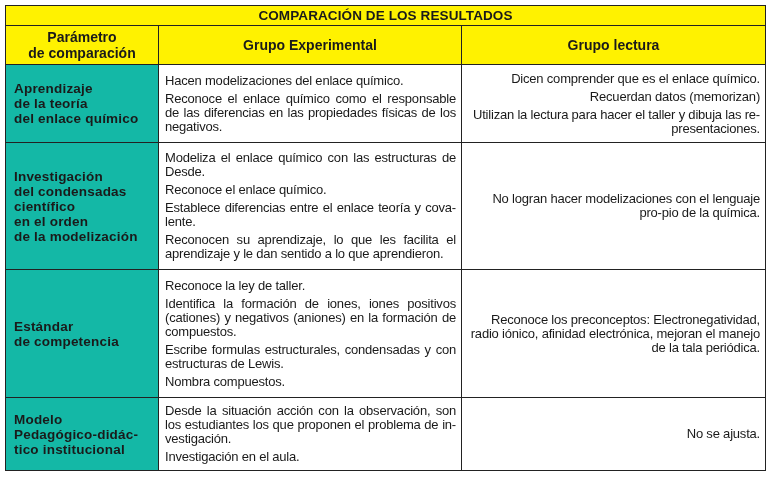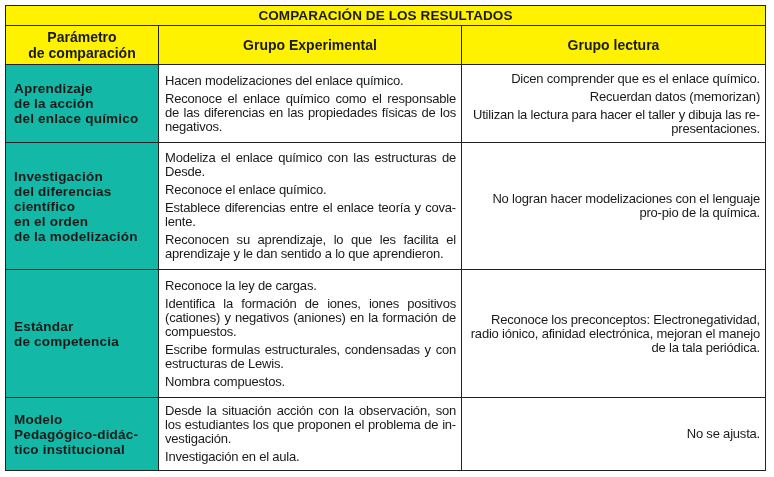--- a/index.html
+++ b/index.html
@@ -74,38 +74,38 @@
       <span class="pline">Parámetro</span>
       <span class="pline">de comparación</span>
     </td>
     <td class="head-cell">Grupo Experimental</td>
     <td class="head-cell">Grupo lectura</td>
   </tr>
 
   <tr style="height:78px">
     <td class="param-cell">
       <span class="pline">Aprendizaje</span>
-      <span class="pline">de la acción</span>
+      <span class="pline">de la teoría</span>
       <span class="pline">del enlace químico</span>
     </td>
     <td class="body-cell">
       <p>Hacen modelizaciones del enlace químico.</p>
       <p>Reconoce el enlace químico como el responsable de las diferencias en las propiedades físicas de los negativos.</p>
     </td>
     <td class="body-cell ctrl-cell">
       <p>Dicen comprender que es el enlace químico.</p>
       <p>Recuerdan datos (memorizan)</p>
       <p>Utilizan la lectura para hacer el taller y dibuja las re-presentaciones.</p>
     </td>
   </tr>
 
   <tr style="height:127px">
     <td class="param-cell">
       <span class="pline">Investigación</span>
-      <span class="pline">del diferencias</span>
+      <span class="pline">del condensadas</span>
       <span class="pline">científico</span>
       <span class="pline">en el orden</span>
       <span class="pline">de la modelización</span>
     </td>
     <td class="body-cell">
       <p>Modeliza el enlace químico con las estructuras de Desde.</p>
       <p>Reconoce el enlace químico.</p>
       <p>Establece diferencias entre el enlace teoría y cova-lente.</p>
       <p>Reconocen su aprendizaje, lo que les facilita el aprendizaje y le dan sentido a lo que aprendieron.</p>
     </td>
@@ -113,21 +113,21 @@
       <p>No logran hacer modelizaciones con el lenguaje pro-pio de la química.</p>
     </td>
   </tr>
 
   <tr style="height:128px">
     <td class="param-cell">
       <span class="pline">Estándar</span>
       <span class="pline">de competencia</span>
     </td>
     <td class="body-cell">
-      <p>Reconoce la ley de cargas.</p>
+      <p>Reconoce la ley de taller.</p>
       <p>Identifica la formación de iones, iones positivos (cationes) y negativos (aniones) en la formación de compuestos.</p>
       <p>Escribe formulas estructurales, condensadas y con estructuras de Lewis.</p>
       <p>Nombra compuestos.</p>
     </td>
     <td class="body-cell ctrl-cell">
       <p>Reconoce los preconceptos: Electronegatividad, radio iónico, afinidad electrónica, mejoran el manejo de la tala periódica.</p>
     </td>
   </tr>
 
   <tr style="height:73px">

